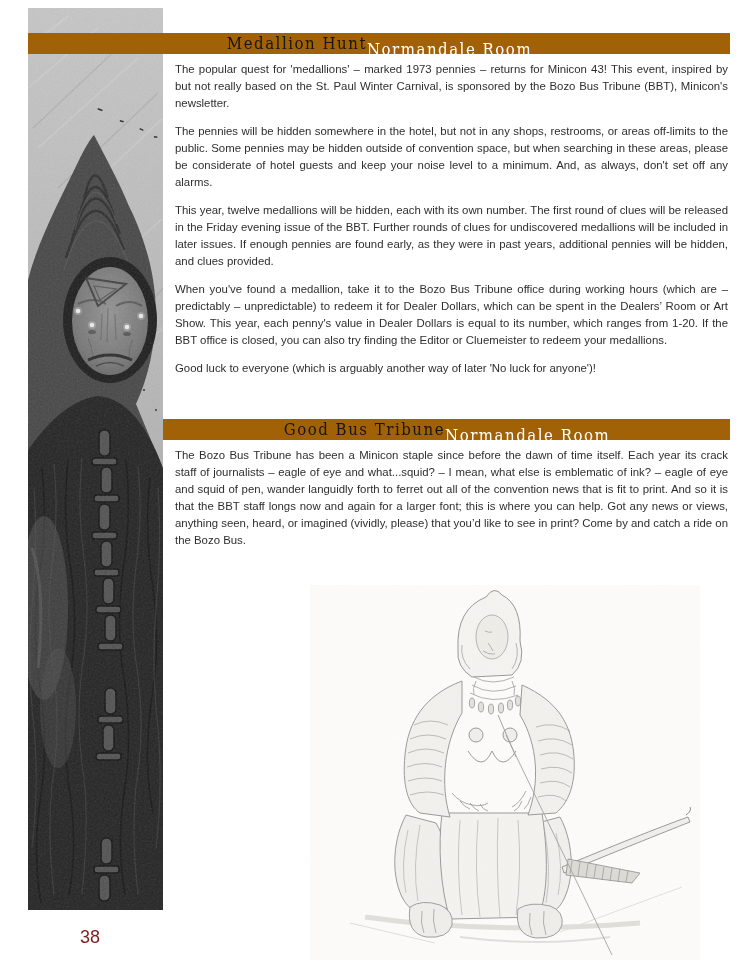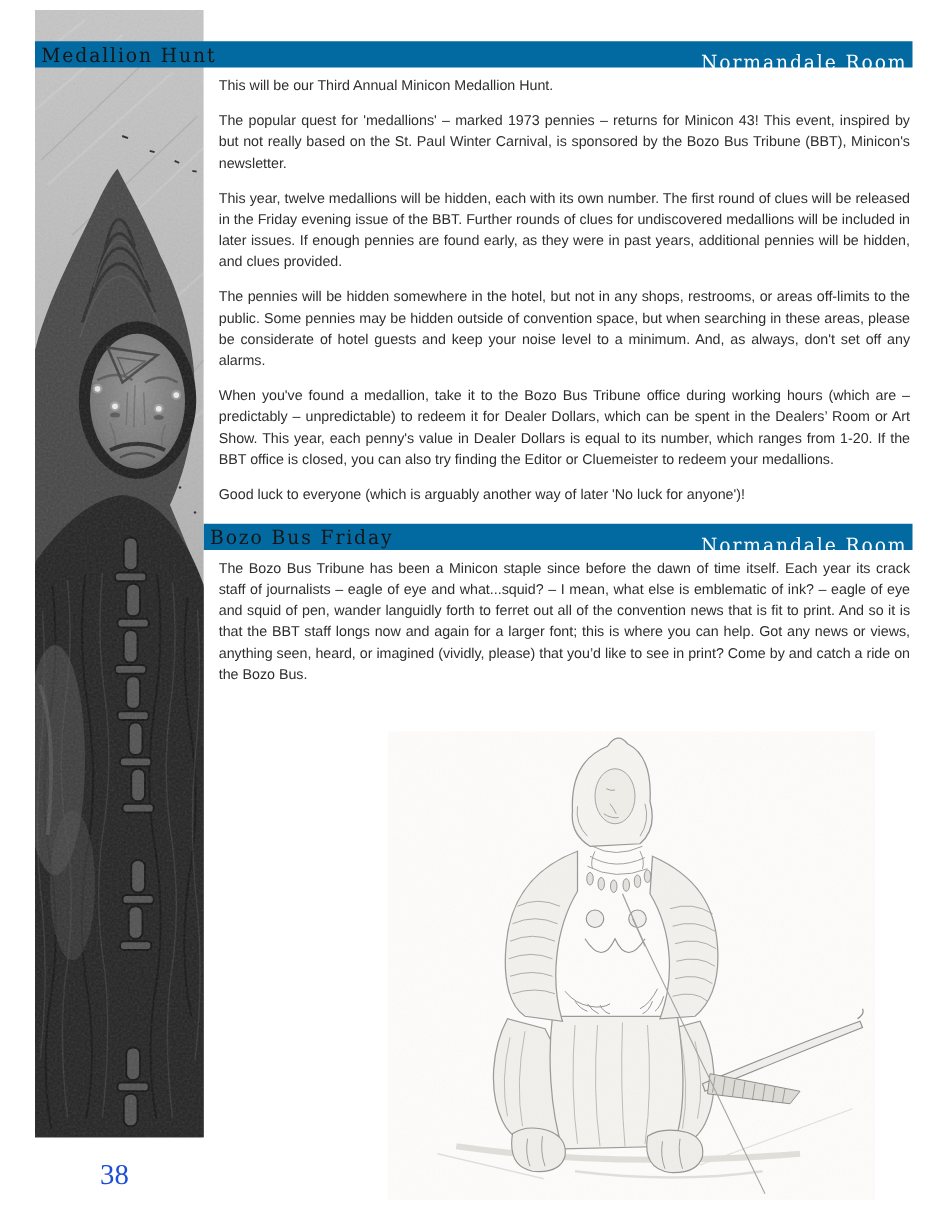--- a/index.html
+++ b/index.html
@@ -4,22 +4,22 @@
 <style>
   html,body{margin:0;padding:0;}
   body{
     width:750px;height:970px;position:relative;background:#ffffff;
     font-family:"Liberation Sans", sans-serif;overflow:hidden;
   }
   .art{position:absolute;}
   #left-art{left:28px;top:8px;width:135px;height:902px;}
   #bottom-art{left:310px;top:585px;width:390px;height:375px;}
   .bar{
-    position:absolute;height:21px;background:#0369a1;
-    display:flex;justify-content:space-between;align-items:center;
+    position:absolute;height:21px;background:#a16207;
+    display:flex;justify-content:center;align-items:center;
     box-sizing:border-box;padding:0 4px 0 5px;
   }
   #bar1{left:28px;top:33px;width:702px;}
   #bar2{left:163px;top:419px;width:567px;}
   .bar .title{
     font-family:"DejaVu Serif", serif;font-size:15px;letter-spacing:1.5px;
     color:#161616;white-space:nowrap;transform:scaleY(1.05);
   }
   .bar .room{
     font-family:"DejaVu Serif", serif;font-size:15px;letter-spacing:1.5px;
@@ -28,21 +28,21 @@
   .textcol{
     position:absolute;left:175px;width:553px;
     font-size:11.4px;line-height:17px;color:#2e2e2e;text-align:justify;
   }
   #text1{top:61px;}
   #text2{top:447px;}
   .textcol p{margin:0 0 11px 0;}
   .u{}
   #page-num{
     position:absolute;left:80px;top:927px;
-    font-family:Liberation Serif, serif;font-size:23px;color:#1d4ed8;
+    font-family:Liberation Sans, sans-serif;font-size:18px;color:#7f1d1d;
   }
 </style>
 </head>
 <body>
 
 <svg id="left-art" class="art" viewBox="0 0 135 902" aria-hidden="true">
   <defs>
     <linearGradient id="bgG" x1="0" y1="0" x2="0" y2="1">
       <stop offset="0" stop-color="#c6c6c6"></stop>
       <stop offset="0.5" stop-color="#b3b3b3"></stop>
@@ -180,30 +180,29 @@
 
   <rect x="0" y="0" width="135" height="902" filter="url(#grain)" opacity="0.15"></rect>
 </svg>
 
 <div id="bar1" class="bar">
   <span class="title">Medallion Hunt</span>
   <span class="room">Normandale Room</span>
 </div>
 
 <div id="text1" class="textcol">
-  <p>This will be our Third Annual Minicon Medallion Hunt.</p>
   <p>The popular quest for 'medallions' – marked 1973 pennies – returns for Minicon 43! This event, inspired by but not really based on the St. Paul Winter Carnival, is sponsored by the Bozo Bus Tribune (BBT), Minicon's newsletter.</p>
+  <p>The pennies will be hidden somewhere in the hotel, but not in any shops, restrooms, or areas off-limits to the public. Some pennies may be hidden outside of convention space, but when searching in these areas, please be considerate of hotel guests and keep your noise level to a minimum. And, as always, don't set off any alarms.</p>
   <p>This year, twelve medallions will be hidden, each with its own number.  The first round of clues will be released in the Friday evening issue of the BBT. Further rounds of clues for undiscovered medallions will be included in later issues. If enough pennies are found early, as they were in past years, additional pennies will be hidden, and clues provided.</p>
-  <p>The pennies will be hidden somewhere in the hotel, but not in any shops, restrooms, or areas off-limits to the public. Some pennies may be hidden outside of convention space, but when searching in these areas, please be considerate of hotel guests and keep your noise level to a minimum. And, as always, don't set off any alarms.</p>
   <p>When you've found a medallion, take it to the Bozo Bus Tribune office during working hours (which are – predictably – unpredictable) to redeem it for Dealer Dollars, which can be spent in the Dealers’ Room or Art Show. This year, each penny's value in Dealer Dollars is equal to its number, which ranges from 1-20. If the BBT office is closed, you can also try finding the Editor or Cluemeister to redeem your medallions.</p>
   <p>Good luck to everyone (which is arguably another way of later 'No luck for anyone')!</p>
 </div>
 
 <div id="bar2" class="bar">
-  <span class="title">Bozo Bus Friday</span>
+  <span class="title">Good Bus Tribune</span>
   <span class="room">Normandale Room</span>
 </div>
 
 <div id="text2" class="textcol">
   <p><span>The Bozo Bus Tribune has been a Minicon staple since before the dawn of time itself. Each year its crack staff of journalists – eagle of eye and what...squid? – I mean, what else is emblematic of ink? – eagle of eye and squid of pen, wander languidly forth to ferret out all of the convention news that is fit to print. And so it is that the BBT staff longs now and again for a larger font; this is where </span><span class="u">you</span><span> can help. Got any news or views, anything seen, heard, or imagined (vividly, please) that you’d like to see in print? Come by and catch a ride on the Bozo Bus.</span></p>
 </div>
 
 <svg id="bottom-art" class="art" viewBox="0 0 390 375" aria-hidden="true">
   <defs>
     <filter id="grain2" x="0" y="0" width="100%" height="100%">

